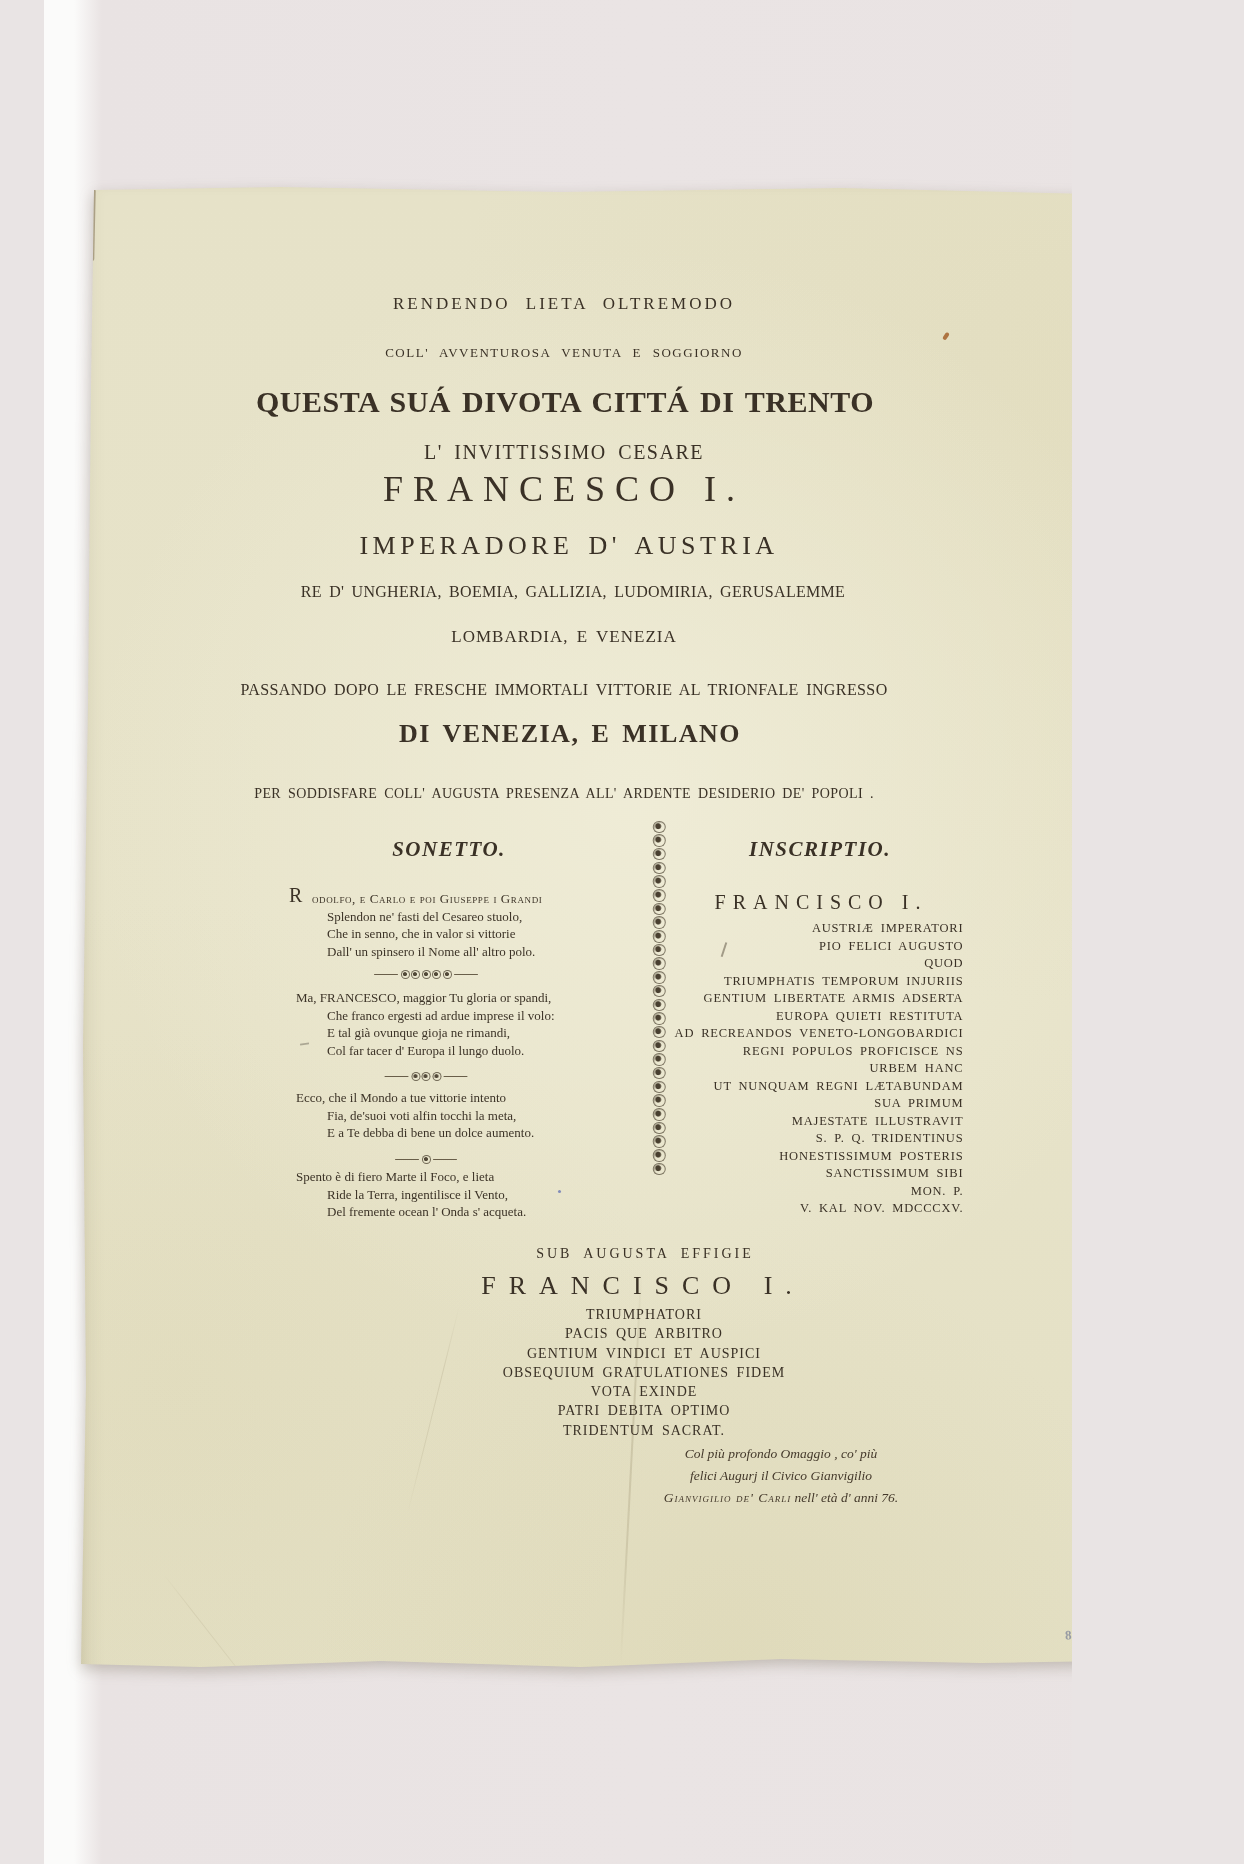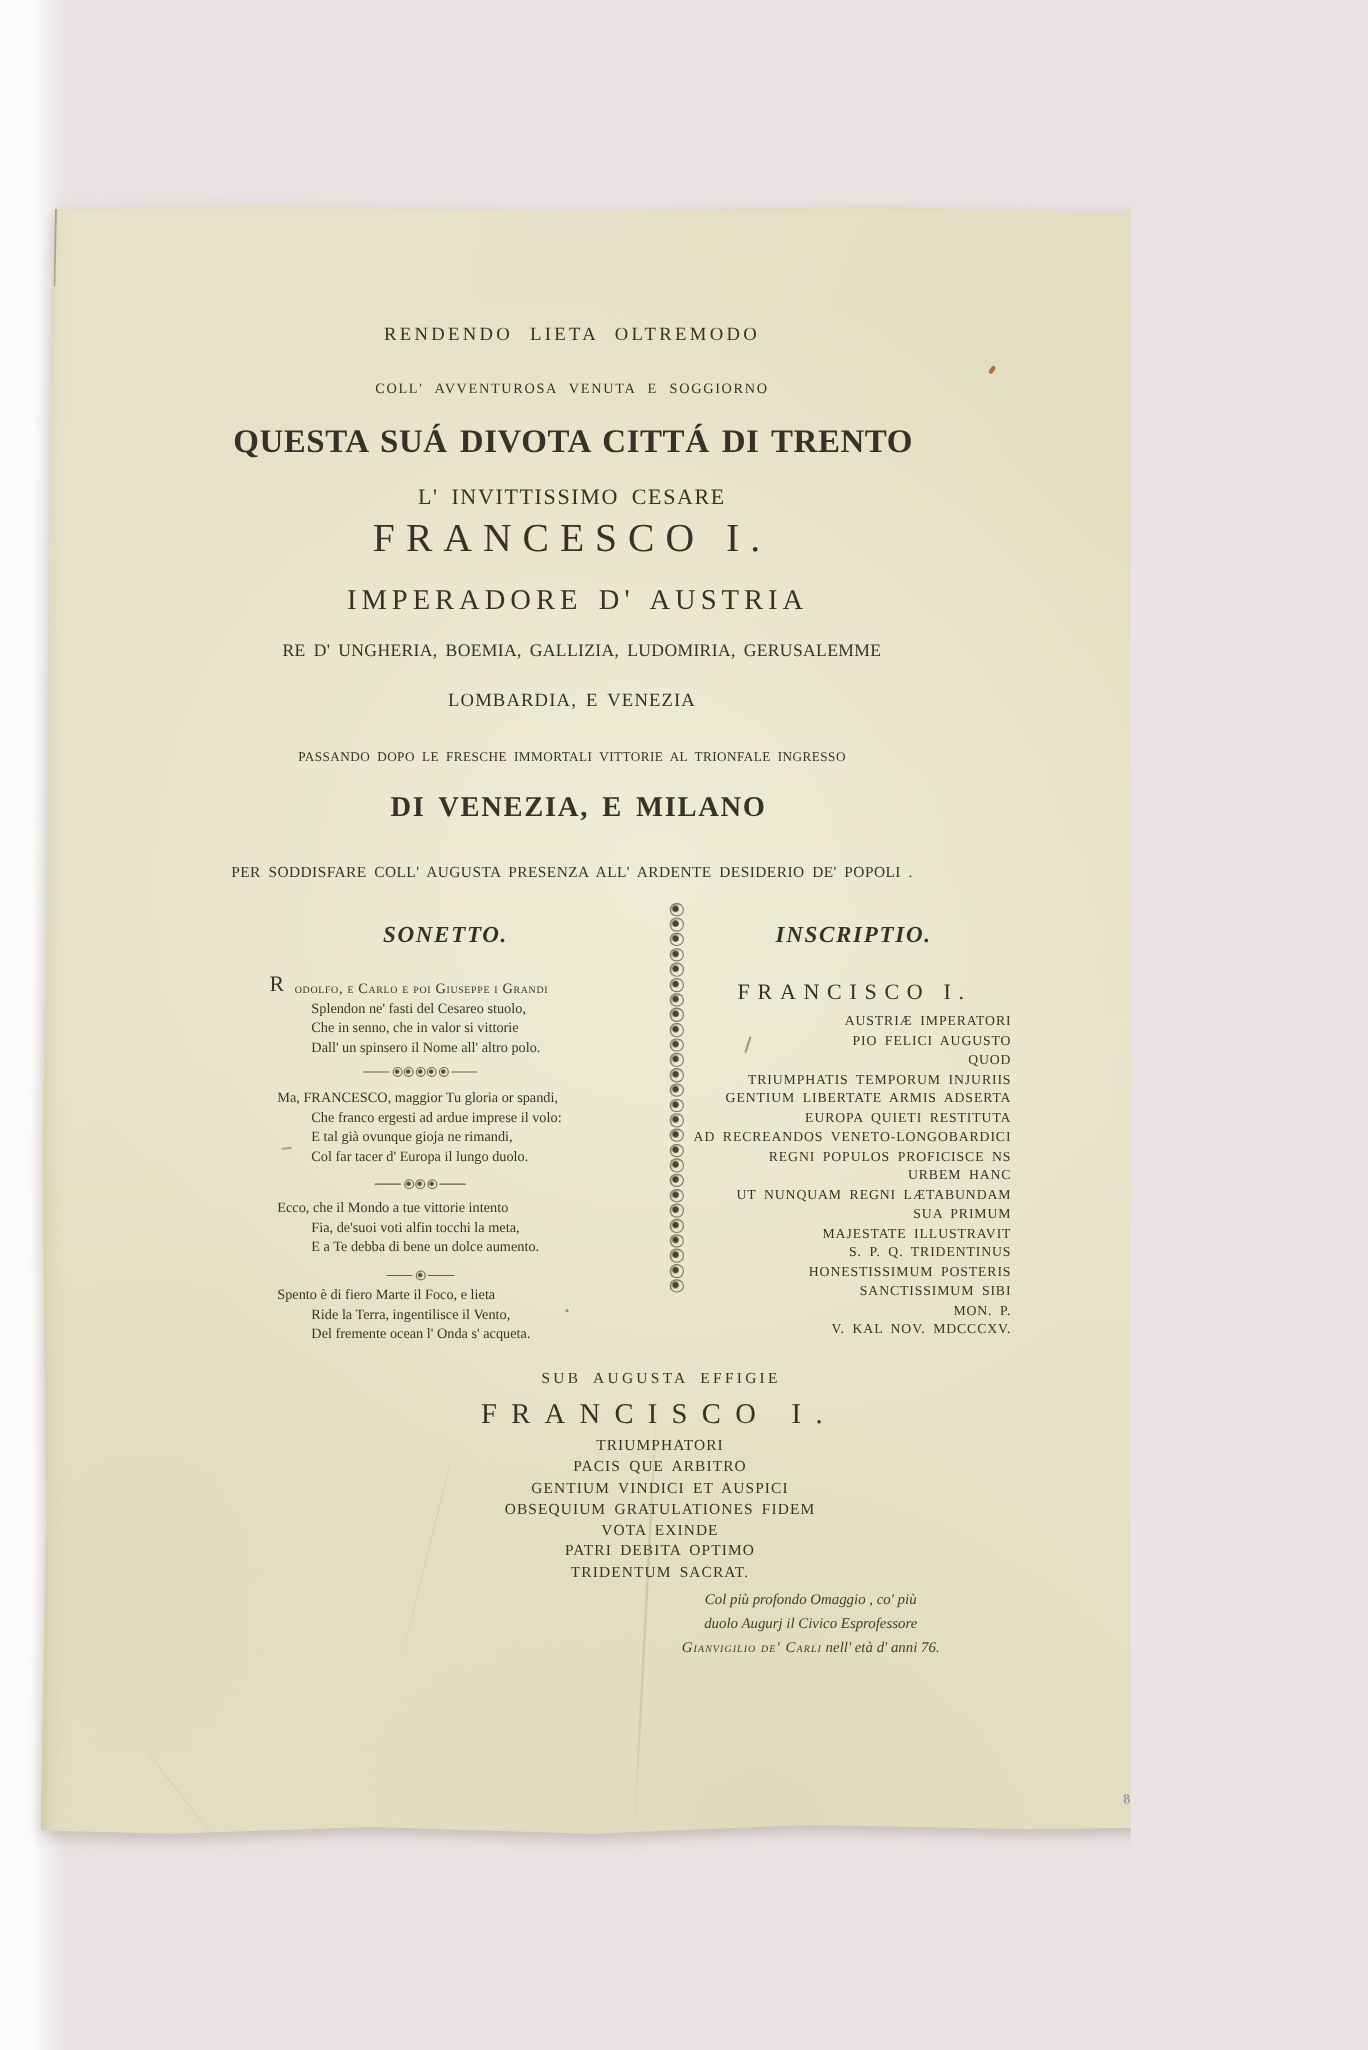--- a/index.html
+++ b/index.html
@@ -1,20 +1,21 @@
 <!DOCTYPE html>
 <html><head>
 <meta charset="utf-8">
 <title>Document</title>
 <style>
   html,body{margin:0;padding:0;background:#e9e4e4;}
   .stage{
     position:relative;width:1028px;height:1864px;overflow:hidden;
     font-family:"Liberation Serif","DejaVu Serif",serif;
     background:linear-gradient(90deg,#fbfbfa 0px,#fbfbfa 30px,#e9e3e3 58px,#eae4e4 600px,#e9e3e3 1196px,#f7f6f5 1226px,#fbfbfa 1244px);
+    margin-left:44px;
   }
   .paper-wrap{position:absolute;left:37px;top:186px;width:1185px;height:1532px;
     filter:drop-shadow(0 5px 7px rgba(110,100,80,.33));}
   .paper{position:relative;width:100%;height:100%;color:#3a3126;
     background:
       radial-gradient(ellipse 62% 48% at 47% 40%, rgba(240,237,216,.9) 0%, rgba(240,237,216,0) 75%),
       radial-gradient(circle at 85% 12%, rgba(205,193,140,.14), rgba(205,193,140,0) 38%),
       radial-gradient(circle at 8% 78%, rgba(200,188,135,.12), rgba(200,188,135,0) 30%),
       radial-gradient(circle at 55% 96%, rgba(198,186,132,.14), rgba(198,186,132,0) 26%),
       linear-gradient(180deg,#e6e2c8 0%,#e7e3c9 55%,#e3dfc3 100%);
@@ -30,21 +31,21 @@
   .ctr{transform:translateX(-50%);text-align:center;}
   
   .h1{top:108px;left:483px;font-size:17px;letter-spacing:3px;word-spacing:8px;}
   .h2{top:159px;left:483px;font-size:13px;letter-spacing:1.5px;word-spacing:6px;}
   .h3{top:199px;left:484px;font-size:30px;font-weight:700;letter-spacing:0.5px;word-spacing:3px;}
   .h4{top:255px;left:483px;font-size:20px;letter-spacing:1.5px;word-spacing:5px;}
   .h5{top:282px;left:483px;font-size:36px;letter-spacing:10px;}
   .h6{top:345px;left:488px;font-size:26px;letter-spacing:4.5px;word-spacing:4px;}
   .h7{top:397px;left:492px;font-size:16px;letter-spacing:0.3px;word-spacing:3px;}
   .h8{top:441px;left:483px;font-size:17px;letter-spacing:1px;word-spacing:3px;text-align:right;}
-  .h9{top:495px;left:483px;font-size:12px;letter-spacing:0.4px;word-spacing:3px;}
+  .h9{top:495px;left:483px;font-size:16px;letter-spacing:0.4px;word-spacing:3px;}
   .h10{top:533px;left:489px;font-size:26px;font-weight:700;letter-spacing:1.5px;word-spacing:4px;}
   .h11{top:600px;left:483px;font-size:14px;letter-spacing:0.4px;word-spacing:3px;}
   
   .col-title{font-size:21px;font-style:italic;font-weight:700;letter-spacing:1.5px;}
   .t-son{top:651px;left:368px;}
   .t-ins{top:651px;left:739px;}
   
   .stanza{left:209px;width:330px;font-size:13px;line-height:17.6px;color:#3c3327;}
   .st1{top:704px;}.st2{top:803px;}.st3{top:903px;}.st4{top:982px;}
   .stanza .l{margin-left:37px;white-space:nowrap;}
@@ -224,21 +225,21 @@
         <div>PACIS QUE ARBITRO</div>
         <div>GENTIUM VINDICI ET AUSPICI</div>
         <div>OBSEQUIUM GRATULATIONES FIDEM</div>
         <div>VOTA EXINDE</div>
         <div>PATRI DEBITA OPTIMO</div>
         <div>TRIDENTUM SACRAT.</div>
       </div>
 
       <div class="tl ctr sig">
         <div>Col più profondo Omaggio , co' più</div>
-        <div>duolo Augurj il Civico Esprofessore</div>
+        <div>felici Augurj il Civico Gianvigilio</div>
         <div><span class="name">Gianvigilio de' Carli</span><span> nell' età d' anni 76.</span></div>
       </div>
 
       <div class="corner-sliver"></div>
       <div class="fleck-orange"></div>
       <div class="speck-blue"></div>
       <div class="pencil-dash"></div>
       <div class="stray-slash"></div>
       <div class="crease crease1"></div>
       <div class="crease crease2"></div>

